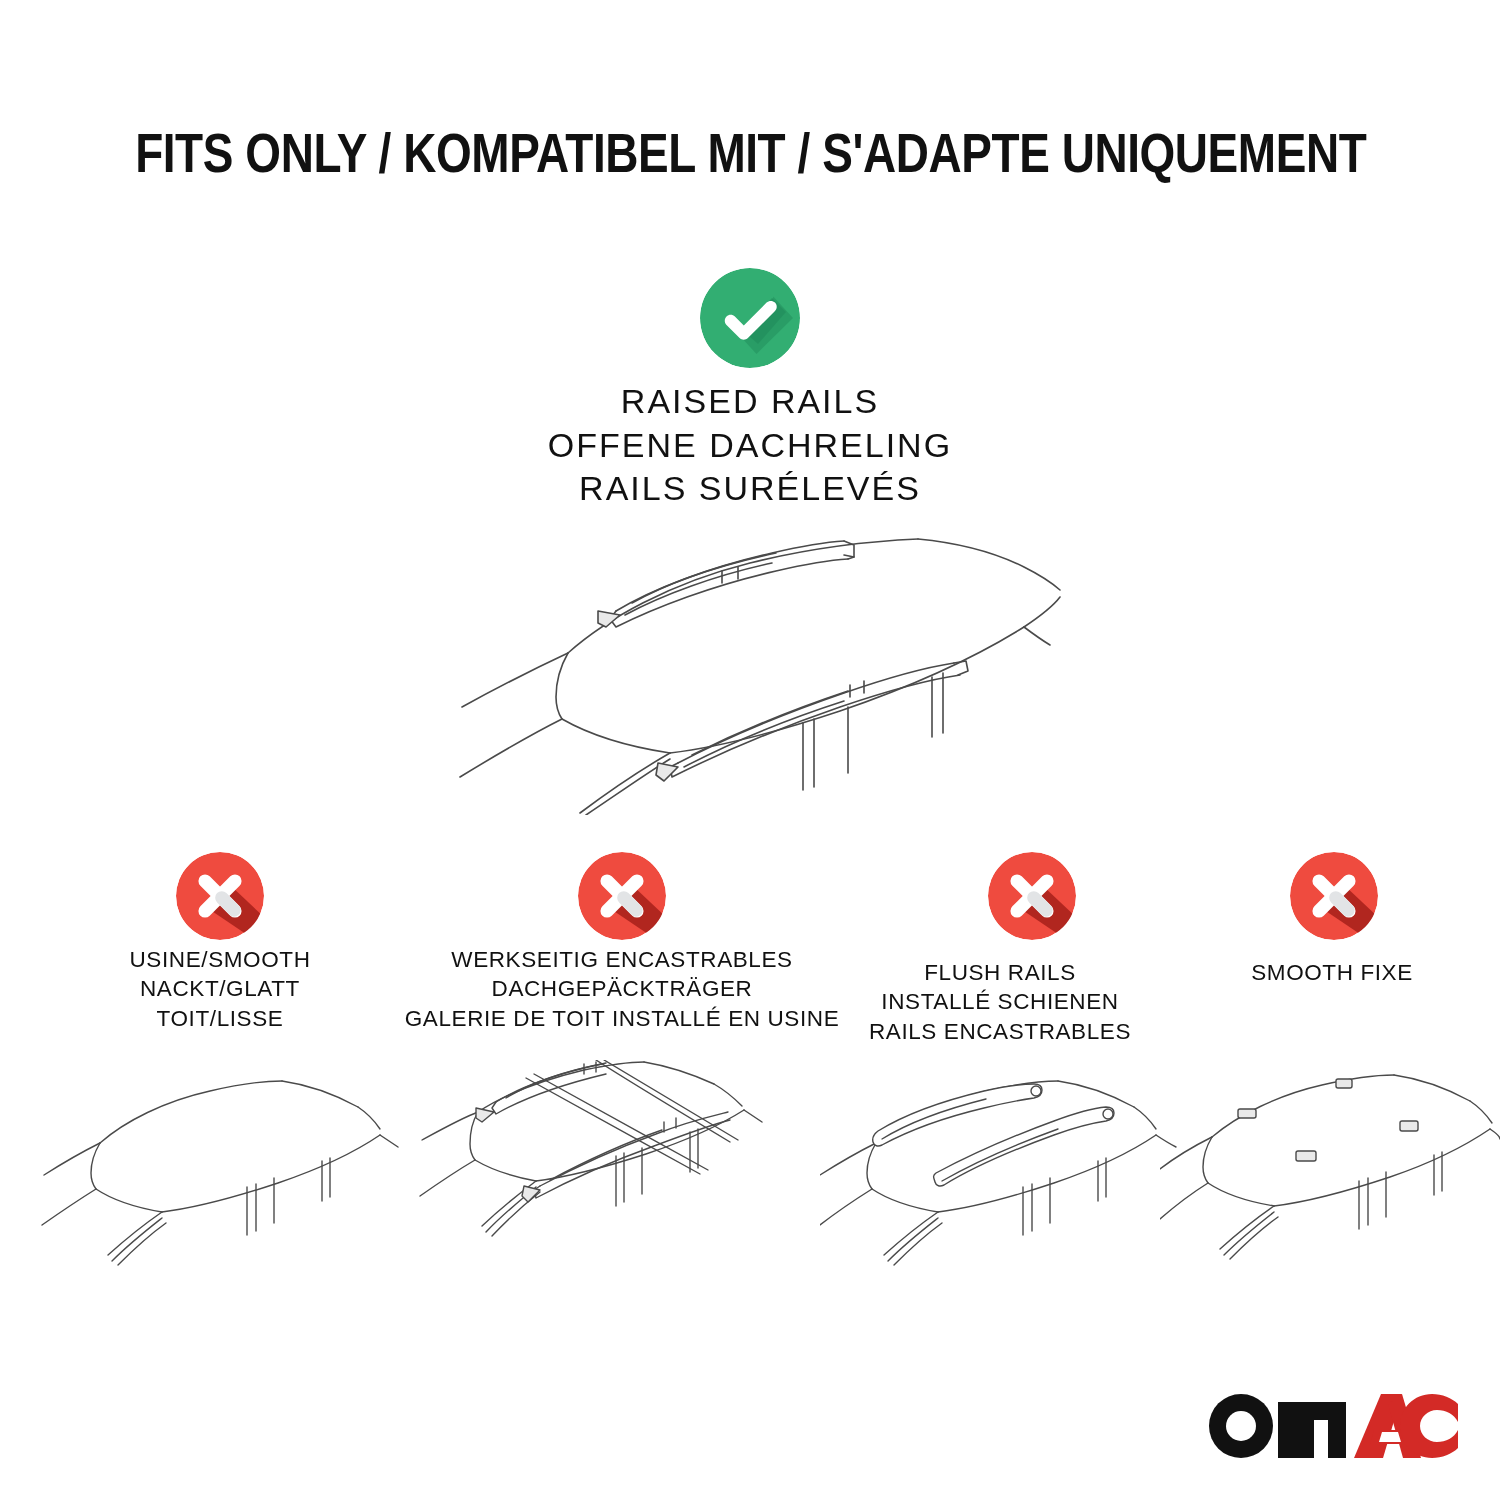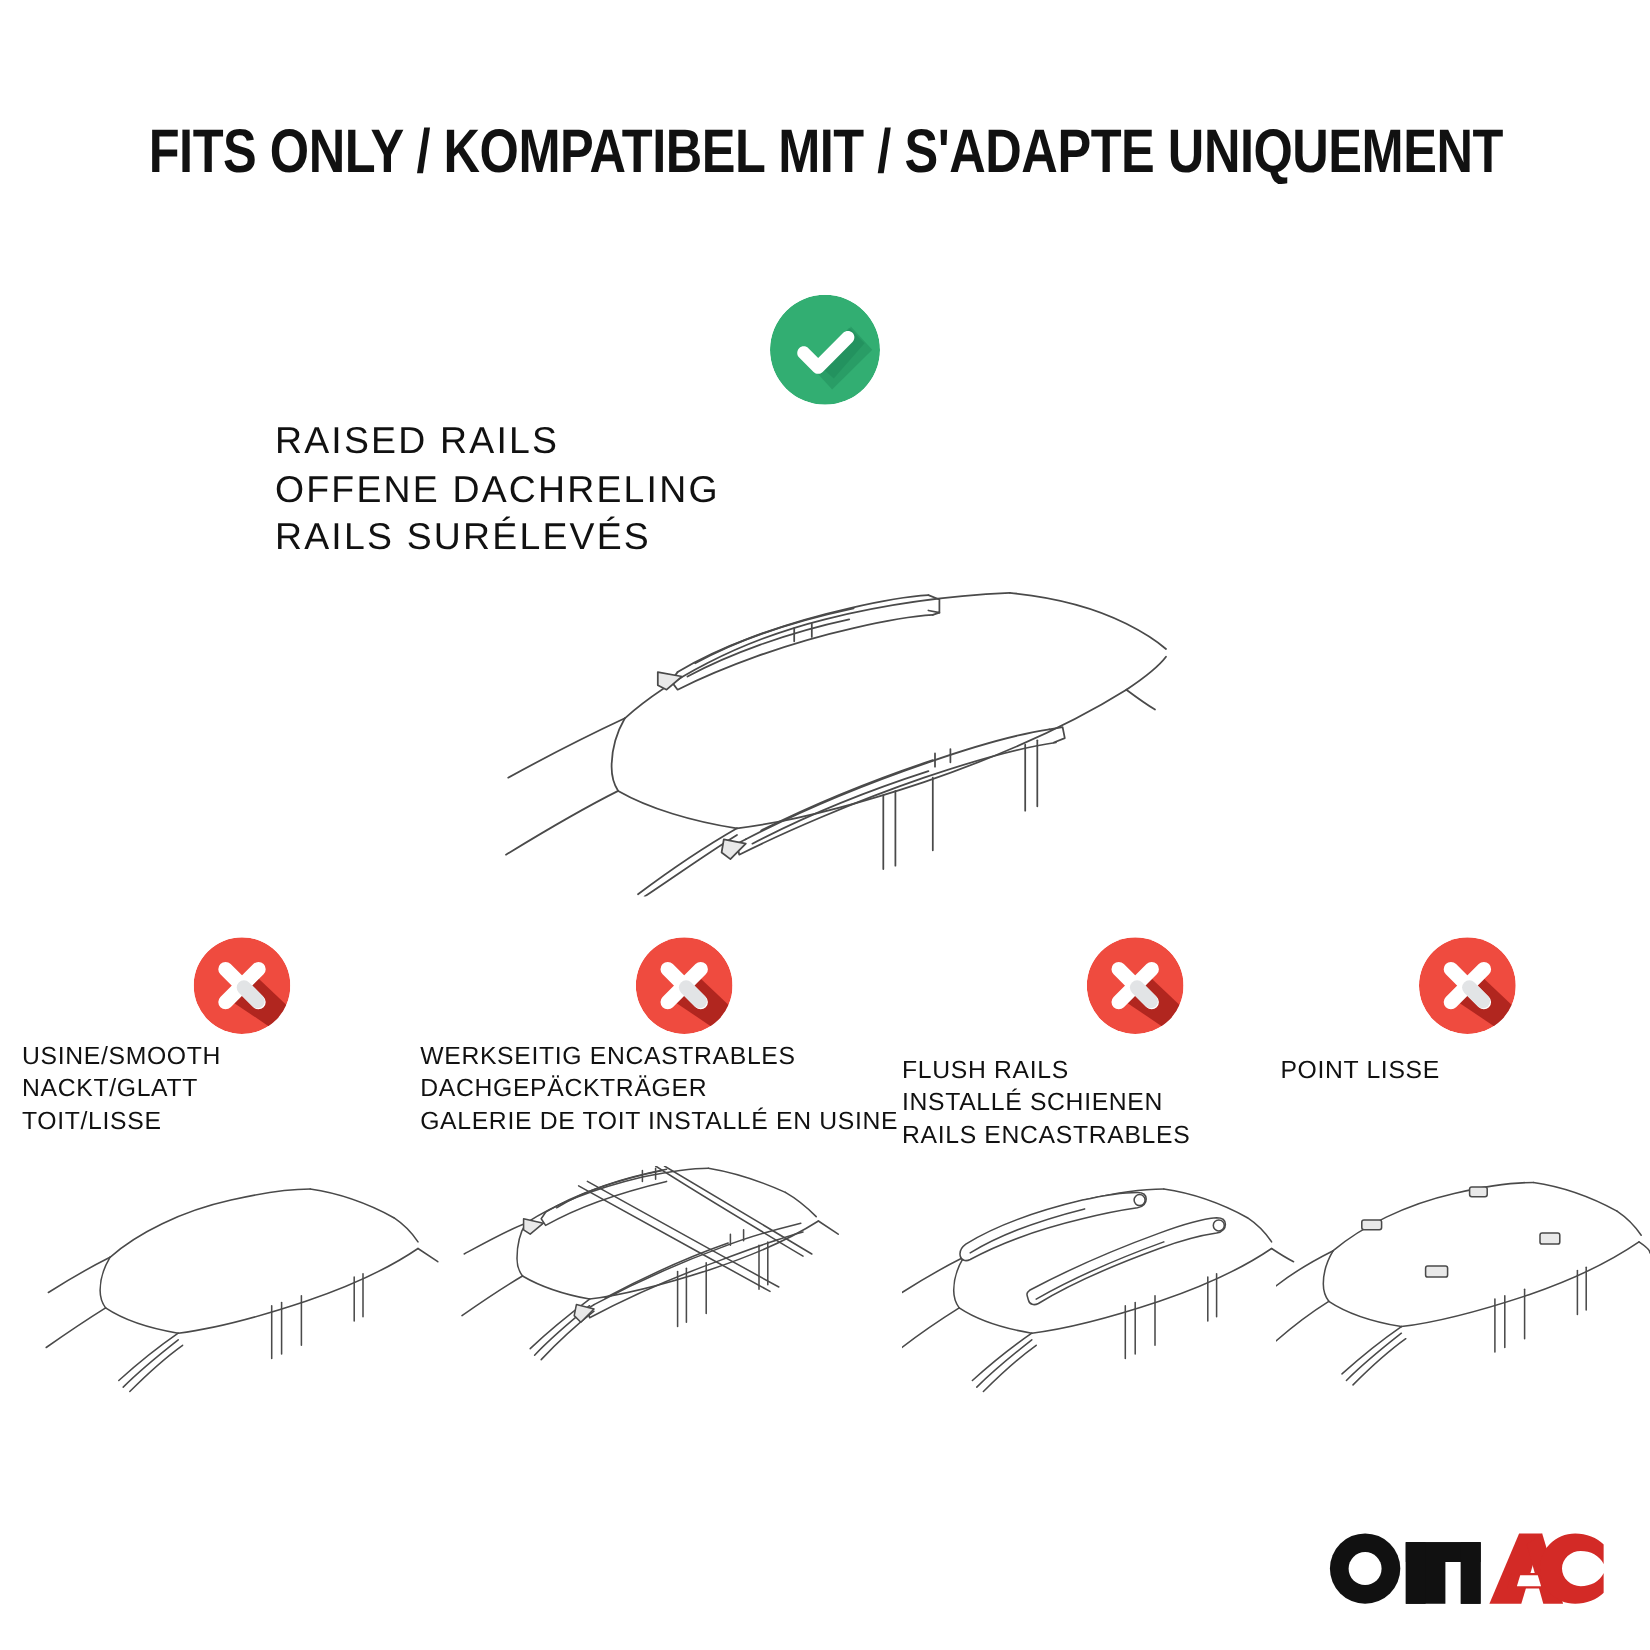--- a/index.html
+++ b/index.html
@@ -12,21 +12,21 @@
     height: 1500px;
     font-family: "Liberation Sans", sans-serif;
     color: #1a1a1a;
     position: relative;
     overflow: hidden;
   }
 
   
   .title-bar {
     position: absolute;
-    top: 104px;
+    top: 120px;
     left: 0;
     width: 1264px;
     text-align: center;
   }
   .title-bar .title {
     display: inline-block;
     font-family: "Liberation Sans Narrow", "Liberation Sans", sans-serif;
     font-size: 56px;
     font-weight: 700;
     letter-spacing: -0.5px;
@@ -40,21 +40,21 @@
   .badge {
     position: absolute;
     border-radius: 50%;
     overflow: hidden;
   }
   .badge svg { position: absolute; inset: 0; }
 
   
   .caption {
     position: absolute;
-    text-align: left;
+    text-align: center;
     font-family: "Liberation Sans", sans-serif;
     color: #111111;
     line-height: 1.30;
     letter-spacing: 1.1px;
     font-weight: 400;
   }
   .caption.main {
     font-size: 34px;
     letter-spacing: 2.0px;
     line-height: 1.28;
@@ -310,21 +310,21 @@
     <path d="M62 38 L100 74 L82 95 L36 64 Z" fill="#9C1A16" opacity="0.75"></path>
     <g stroke="#FFFFFF" stroke-width="15" stroke-linecap="round">
       <line x1="33" y1="33" x2="67" y2="67"></line>
       <line x1="67" y1="33" x2="33" y2="67"></line>
     </g>
     <line x1="52" y1="52" x2="66" y2="66" stroke="#E2E4E6" stroke-width="15" stroke-linecap="round"></line>
   </svg>
 </div>
 
 <div class="caption small" style="left:1164px; top:958px; width:336px;">
-  <span class="ln">POINT LISSE</span>
+  <span class="ln">SMOOTH FIXE</span>
 </div>
 
 <div class="illus" style="left:1160px; top:1065px; width:340px; height:230px;">
   <svg viewBox="0 0 340 230" width="340" height="230" fill="none" stroke="#4A4A4A" stroke-width="1.4" stroke-linecap="round" stroke-linejoin="round">
     <path d="M52 72 C78 50 118 30 162 20 C192 13 216 10 234 10"></path>
     <path d="M234 10 C262 14 288 24 310 36"></path>
     <path d="M52 72 C46 82 43 93 43 102 C43 108 45 114 48 118"></path>
     <path d="M48 118 C66 130 90 137 114 141"></path>
     <path d="M114 141 C147 137 188 126 230 112 C274 97 308 79 330 64"></path>
     <path d="M310 36 C322 44 328 52 332 58"></path>

